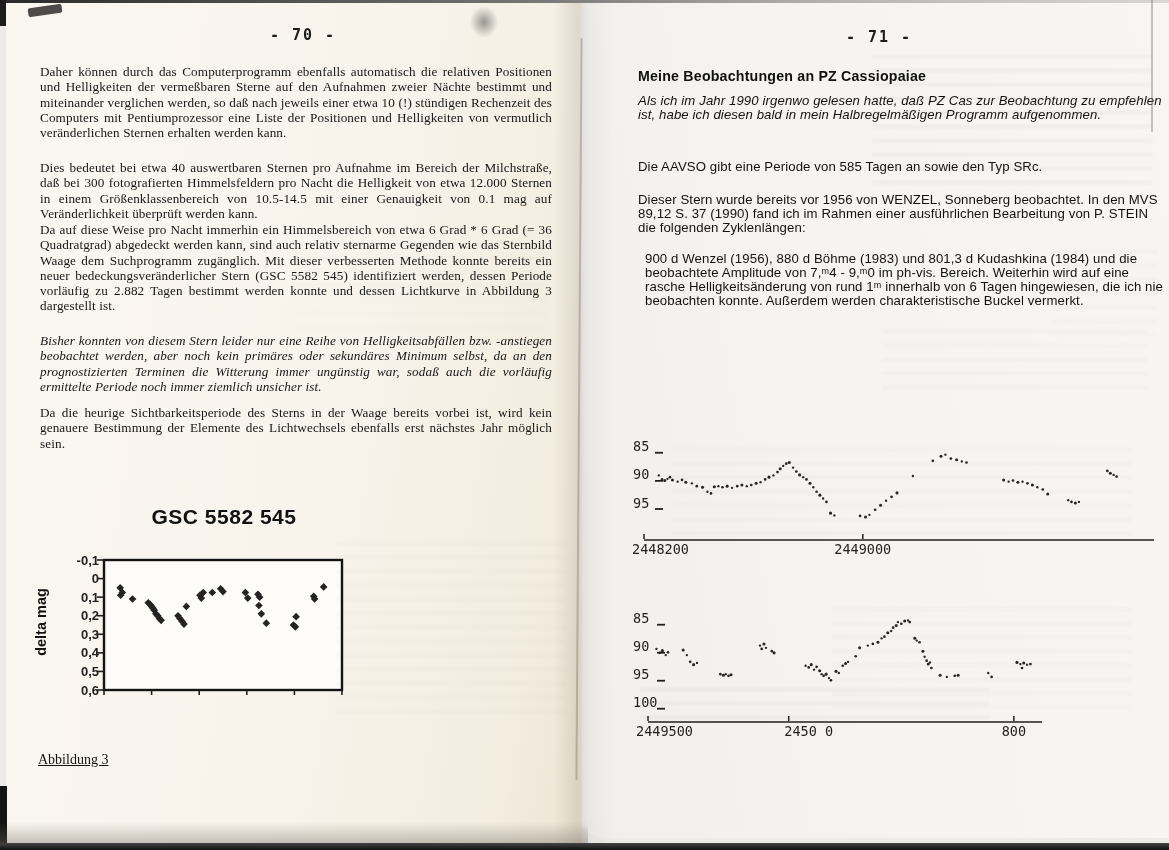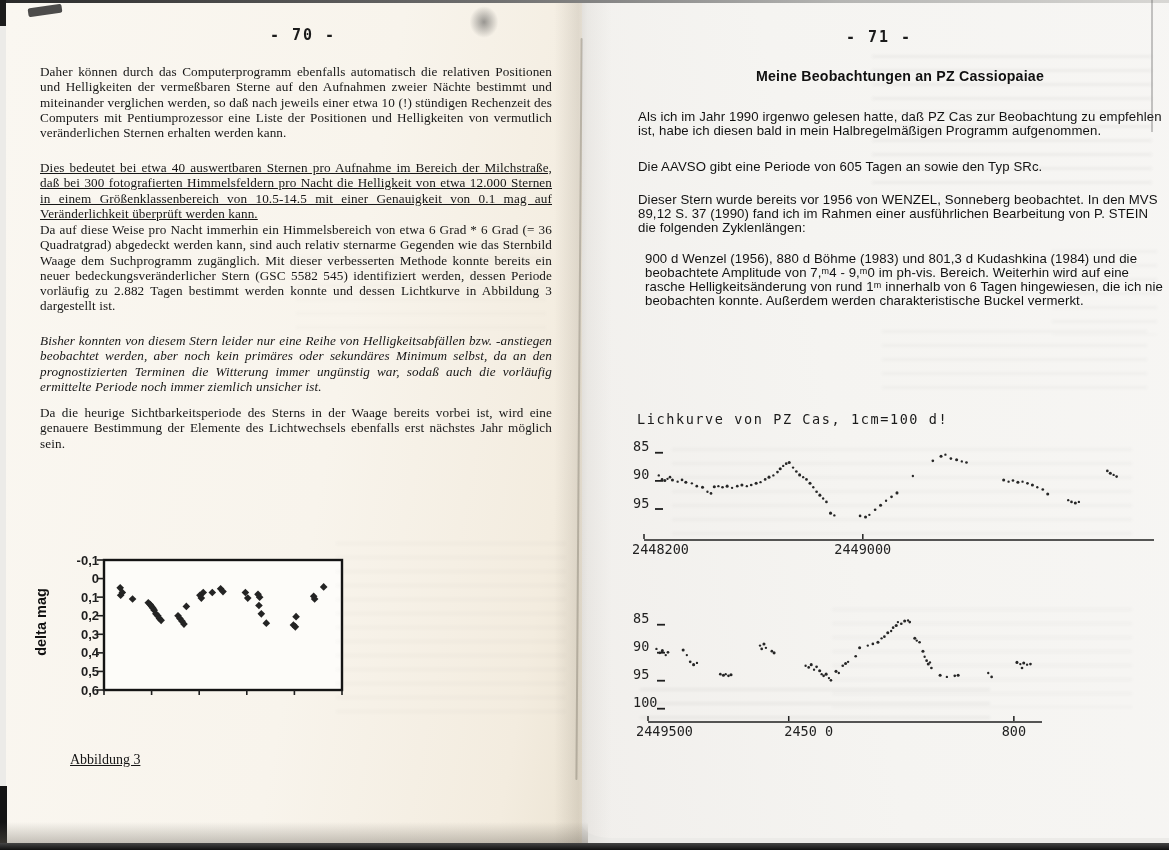--- a/index.html
+++ b/index.html
@@ -24,30 +24,30 @@
     font-family:"Liberation Serif","DejaVu Serif",serif;
     font-size:13.2px;line-height:15.3px;text-align:justify;
     color:#161616;width:512px;letter-spacing:.1px;
   }
   .sansp{
     font-family:"Liberation Sans","DejaVu Sans",sans-serif;
     font-size:13.2px;line-height:14px;color:#121212;width:524px;letter-spacing:.1px;
   }
   .mono{font-family:"DejaVu Sans Mono","Liberation Mono",monospace;}
   .pageno{font-size:15px;font-weight:bold;letter-spacing:2px;color:#1b1b1b;text-align:center;width:90px;}
-  .rp-title{font-size:14.2px;font-weight:bold;text-align:center;width:524px;letter-spacing:.2px;color:#101010;}
+  .rp-title{font-size:14.2px;font-weight:bold;width:524px;letter-spacing:.2px;color:#101010;}
   .fig-title{font-size:21px;font-weight:bold;text-align:center;width:240px;letter-spacing:.5px;color:#111;}
   .fig-xlabel{font-size:15.5px;font-weight:bold;text-align:center;width:240px;color:#111;}
   .fig-ylabel{
     width:110px;text-align:center;transform:rotate(-90deg);
     font-size:14.5px;font-weight:bold;color:#111;
   }
   .fig-caption{
     font-family:"Liberation Serif","DejaVu Serif",serif;
-    font-size:14px;text-decoration:underline;color:#141414;margin-left:32px;
+    font-size:14px;text-decoration:underline;color:#141414;
   }
   .plot-caption{font-size:13.5px;letter-spacing:1.6px;color:#1a1a1a;}
   .chartbox{position:absolute;}
   
   .top-line{left:0;top:0;width:100%;height:3px;background:linear-gradient(to right,#2a2a2a,#6f6f6f 42%,#b5b5b3 72%,#d8d7d4);}
   .corner-mark{left:28px;top:6px;width:34px;height:9px;background:#2e2e2e;transform:rotate(-8deg);border-radius:2px;opacity:.85;}
   .top-smudge{left:464px;top:0;width:40px;height:44px;background:radial-gradient(closest-side,rgba(60,60,60,.5),rgba(60,60,60,0) 72%);}
   .left-edge-top{left:0;top:0;width:6px;height:26px;background:#1c1c1c;}
   .left-edge-bottom{left:0;top:786px;width:7px;height:64px;background:#141414;}
   .bottom-band{left:0;bottom:0;width:100%;height:7px;background:linear-gradient(to top,#101010,#454545);}
@@ -60,25 +60,26 @@
     background:repeating-linear-gradient(to bottom,rgba(105,105,105,.17) 0 3px,rgba(0,0,0,0) 3px 14px);
   }
 </style>
 </head>
 <body>
 
 <div class="page page-left">
   <div class="abs pageno mono" style="left:252px;top:24px;">- 70 -</div>
 
   <div class="abs serifp" style="left:34px;top:62px;">Daher können durch das Computerprogramm ebenfalls automatisch die relativen Positionen und Helligkeiten der vermeßbaren Sterne auf den Aufnahmen zweier Nächte bestimmt und miteinander verglichen werden, so daß nach jeweils einer etwa 10 (!) stündigen Rechenzeit des Computers mit Pentiumprozessor eine Liste der Positionen und Helligkeiten von vermutlich veränderlichen Sternen erhalten werden kann.</div>
-  <div class="abs serifp" style="left:34px;top:158px;text-decoration:underline;">Dies bedeutet bei etwa 40 auswertbaren Sternen pro Aufnahme im Bereich der Milchstraße, daß bei 300 fotografierten Himmelsfeldern pro Nacht die Helligkeit von etwa 12.000 Sternen in einem Größenklassenbereich von 10.5-14.5 mit einer Genauigkeit von 0.1 mag auf Veränderlichkeit überprüft werden kann.</div>
+  <div class="abs serifp" style="left:34px;top:158px;">Dies bedeutet bei etwa 40 auswertbaren Sternen pro Aufnahme im Bereich der Milchstraße, daß bei 300 fotografierten Himmelsfeldern pro Nacht die Helligkeit von etwa 12.000 Sternen in einem Größenklassenbereich von 10.5-14.5 mit einer Genauigkeit von 0.1 mag auf Veränderlichkeit überprüft werden kann.</div>
   <div class="abs serifp" style="left:34px;top:220px;">Da auf diese Weise pro Nacht immerhin ein Himmelsbereich von etwa 6 Grad * 6 Grad (= 36 Quadratgrad) abgedeckt werden kann, sind auch relativ sternarme Gegenden wie das Sternbild Waage dem Suchprogramm zugänglich. Mit dieser verbesserten Methode konnte bereits ein neuer bedeckungsveränderlicher Stern (GSC 5582 545) identifiziert werden, dessen Periode vorläufig zu 2.882 Tagen bestimmt werden konnte und dessen Lichtkurve in Abbildung 3 dargestellt ist.</div>
   <div class="abs serifp" style="left:34px;top:331px;font-style:italic;">Bisher konnten von diesem Stern leider nur eine Reihe von Helligkeitsabfällen bzw. -anstiegen beobachtet werden, aber noch kein primäres oder sekundäres Minimum selbst, da an den prognostizierten Terminen die Witterung immer ungünstig war, sodaß auch die vorläufig ermittelte Periode noch immer ziemlich unsicher ist.</div>
-  <div class="abs serifp" style="left:34px;top:403px;">Da die heurige Sichtbarkeitsperiode des Sterns in der Waage bereits vorbei ist, wird eine genauere Bestimmung der Elemente des Lichtwechsels ebenfalls erst nächstes Jahr möglich sein.</div>
-
+  <div class="abs serifp" style="left:34px;top:403px;">Da die heurige Sichtbarkeitsperiode des Sterns in der Waage bereits vorbei ist, wird kein genauere Bestimmung der Elemente des Lichtwechsels ebenfalls erst nächstes Jahr möglich sein.</div>
+
+  <div class="abs fig-title" style="left:98px;top:503px;">GSC 5582 545</div>
   <div class="abs fig-ylabel" style="left:-20px;top:612px;">delta mag</div>
 
   <div class="chartbox" style="left:52px;top:548px;width:290px;height:150px;text-decoration:underline;"><svg width="290" height="150" viewBox="0 0 290 150">
         <rect x="46" y="10" width="238" height="130" fill="#fdfcf9" stroke="#141414" stroke-width="2.4"></rect>
         <text x="41" y="14.5" fill="#1f1f1f" font-size="13" text-anchor="end" font-family="&quot;Liberation Sans&quot;,&quot;DejaVu Sans&quot;,sans-serif" font-weight="bold">-0,1</text>
         <line x1="39" y1="10" x2="46" y2="10" stroke="#1f1f1f" stroke-width="1.6"></line>
         <text x="41" y="33.07142857142857" fill="#1f1f1f" font-size="13" text-anchor="end" font-family="&quot;Liberation Sans&quot;,&quot;DejaVu Sans&quot;,sans-serif" font-weight="bold">0</text>
         <line x1="39" y1="28.571428571428573" x2="46" y2="28.571428571428573" stroke="#1f1f1f" stroke-width="1.6"></line>
         <text x="41" y="51.642857142857146" fill="#1f1f1f" font-size="13" text-anchor="end" font-family="&quot;Liberation Sans&quot;,&quot;DejaVu Sans&quot;,sans-serif" font-weight="bold">0,1</text>
         <line x1="39" y1="47.142857142857146" x2="46" y2="47.142857142857146" stroke="#1f1f1f" stroke-width="1.6"></line>
@@ -141,26 +142,25 @@
 
   <div class="bleed" style="left:290px;top:240px;width:250px;height:90px;opacity:.18;"></div>
   <div class="bleed" style="left:330px;top:540px;width:230px;height:180px;opacity:.22;"></div>
 </div>
 
 <div class="page page-right">
   <div class="abs pageno mono" style="left:252px;top:28px;">- 71 -</div>
 
   <div class="abs rp-title" style="left:56px;top:68px;">Meine Beobachtungen an PZ Cassiopaiae</div>
 
-  <div class="abs sansp" style="left:56px;top:110px;">Als ich im Jahr 1990 irgenwo gelesen hatte, daß PZ Cas zur Beobachtung zu empfehlen ist, habe ich diesen bald in mein Halbregelmäßigen Programm aufgenommen.</div>
-  <div class="abs sansp" style="left:56px;top:160px;">Die AAVSO gibt eine Periode von 605 Tagen an sowie den Typ SRc.</div>
+  <div class="abs sansp" style="left:56px;top:94px;font-style:italic;">Als ich im Jahr 1990 irgenwo gelesen hatte, daß PZ Cas zur Beobachtung zu empfehlen ist, habe ich diesen bald in mein Halbregelmäßigen Programm aufgenommen.</div>
+  <div class="abs sansp" style="left:56px;top:160px;">Die AAVSO gibt eine Periode von 585 Tagen an sowie den Typ SRc.</div>
   <div class="abs sansp" style="left:56px;top:193px;">Dieser Stern wurde bereits vor 1956 von WENZEL, Sonneberg beobachtet. In den MVS 89,12 S. 37 (1990) fand ich im Rahmen einer ausführlichen Bearbeitung von P. STEIN die folgenden Zyklenlängen:</div>
   <div class="abs sansp" style="left:63px;top:252px;">900 d Wenzel (1956), 880 d Böhme (1983) und 801,3 d Kudashkina (1984) und die beobachtete Amplitude von 7,ᵐ4 - 9,ᵐ0 im ph-vis. Bereich. Weiterhin wird auf eine rasche Helligkeitsänderung von rund 1ᵐ innerhalb von 6 Tagen hingewiesen, die ich nie beobachten konnte. Außerdem werden charakteristische Buckel vermerkt.</div>
 
-  <div class="abs plot-caption mono" style="left:55px;top:411px;">Lichkurve von PZ Cas, 1cm=100 d!</div>
 
   <div class="chartbox" style="left:48px;top:434px;width:530px;height:125px;"><svg width="530" height="125" viewBox="0 0 530 125">
         <text x="3" y="17.250000000000004" fill="#1f1f1f" font-size="13.5" text-anchor="start" font-family="&quot;DejaVu Sans Mono&quot;,&quot;Liberation Mono&quot;,monospace" font-weight="normal">85</text>
         <line x1="25" y1="18.750000000000004" x2="33" y2="18.750000000000004" stroke="#1f1f1f" stroke-width="1.8"></line>
         <text x="3" y="45.375000000000014" fill="#1f1f1f" font-size="13.5" text-anchor="start" font-family="&quot;DejaVu Sans Mono&quot;,&quot;Liberation Mono&quot;,monospace" font-weight="normal">90</text>
         <line x1="25" y1="46.875000000000014" x2="33" y2="46.875000000000014" stroke="#1f1f1f" stroke-width="1.8"></line>
         <text x="3" y="73.50000000000001" fill="#1f1f1f" font-size="13.5" text-anchor="start" font-family="&quot;DejaVu Sans Mono&quot;,&quot;Liberation Mono&quot;,monospace" font-weight="normal">95</text>
         <line x1="25" y1="75.00000000000001" x2="33" y2="75.00000000000001" stroke="#1f1f1f" stroke-width="1.8"></line>
         <line x1="14" y1="106" x2="524" y2="106" stroke="#1f1f1f" stroke-width="1.7"></line>
         <line x1="14" y1="100" x2="14" y2="105" stroke="#1f1f1f" stroke-width="1.5"></line>

